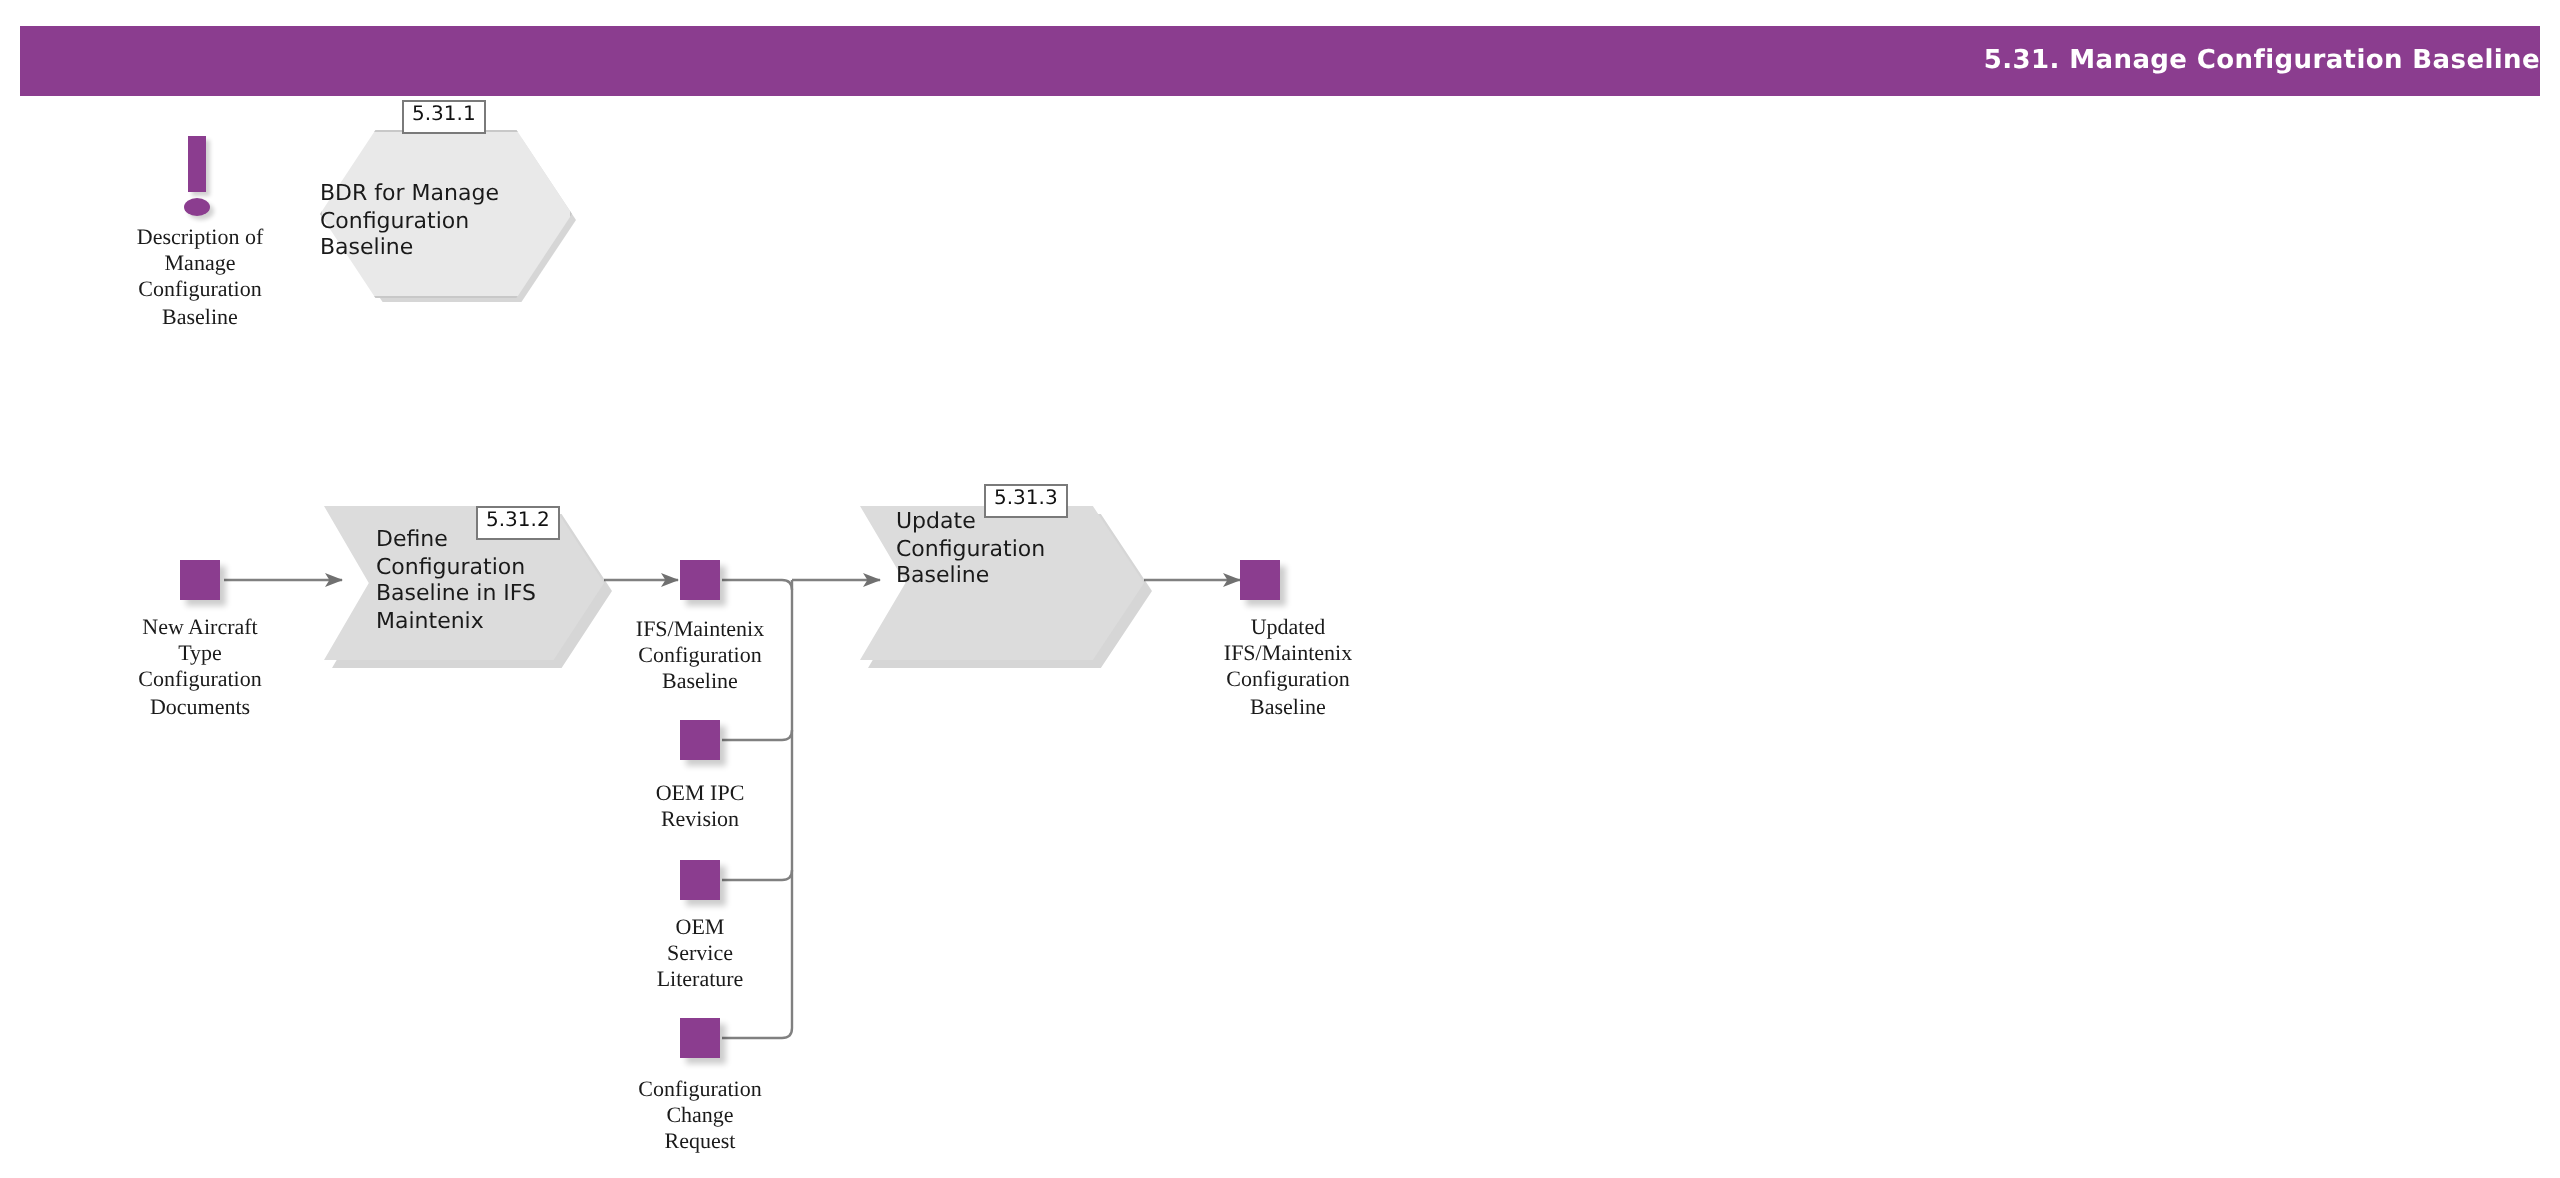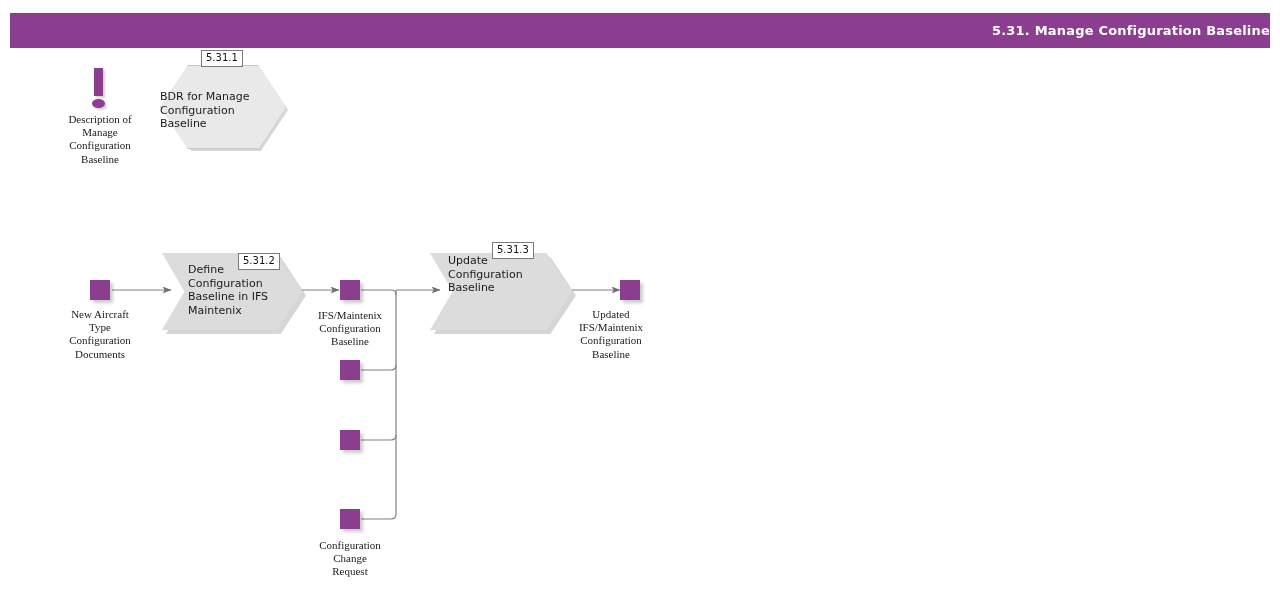--- a/index.html
+++ b/index.html
@@ -214,34 +214,39 @@
 Baseline in IFS
 Maintenix</div>
   <div class="id-tag" style="left:210px; top:253px;margin-left:28px;">5.31.2</div>
 
   <div class="data-square" style="left:340px; top:280px;"></div>
   <div class="node-label" style="left:290px; top:309px; width:120px;">IFS/Maintenix
 Configuration
 Baseline</div>
 
   <div class="data-square" style="left:340px; top:360px;"></div>
+  <div class="node-label" style="left:290px; top:391px; width:120px;">OEM IPC
+Revision</div>
 
   <div class="data-square" style="left:340px; top:430px;"></div>
+  <div class="node-label" style="left:290px; top:458px; width:120px;">OEM
+Service
+Literature</div>
 
   <div class="data-square" style="left:340px; top:509px;"></div>
   <div class="node-label" style="left:290px; top:539px; width:120px;">Configuration
 Change
 Request</div>
 
   <div class="chevron-shadow" style="left:434px; top:257px; width:142px; height:77px;"></div>
   <div class="chevron" style="left:430px; top:253px; width:142px; height:77px;"></div>
   <div class="shape-text" style="left:448px; top:254px; width:112px;">Update
 Configuration
 Baseline</div>
   <div class="id-tag" style="left:492px; top:242px;">5.31.3</div>
 
   <div class="data-square" style="left:620px; top:280px;"></div>
-  <div class="node-label" style="left:551px; top:308px; width:120px;">Updated
+  <div class="node-label" style="left:584px; top:308px; width:120px;">Updated
 IFS/Maintenix
 Configuration
 Baseline</div>
 
 </div>
 
 </body></html>

